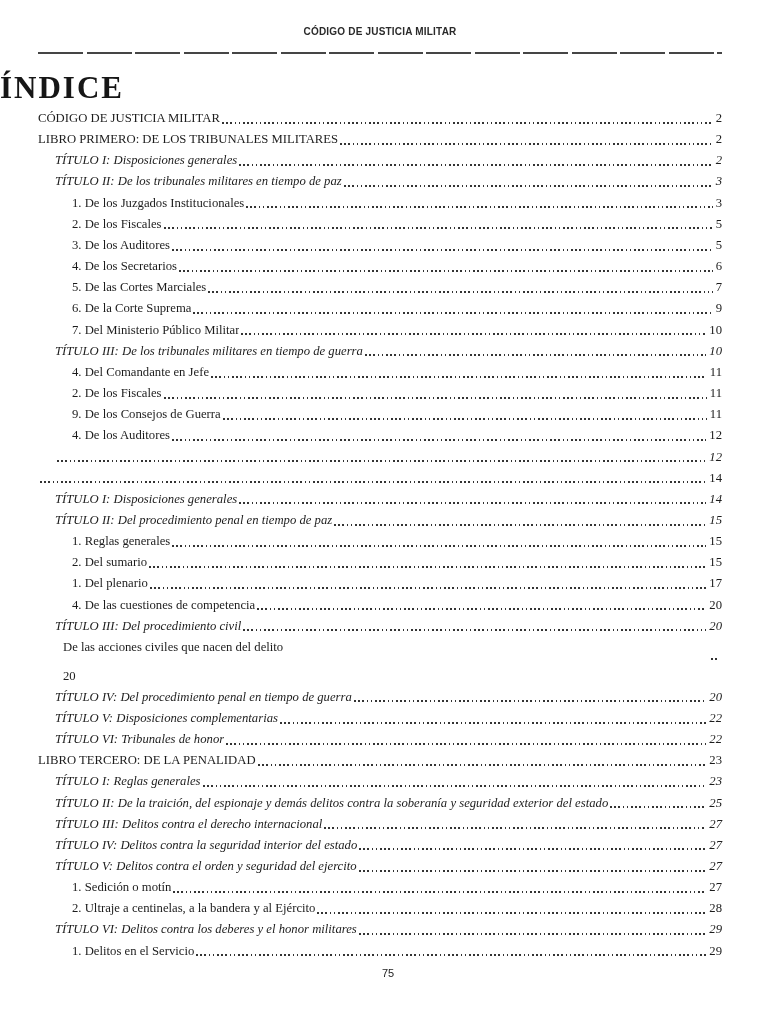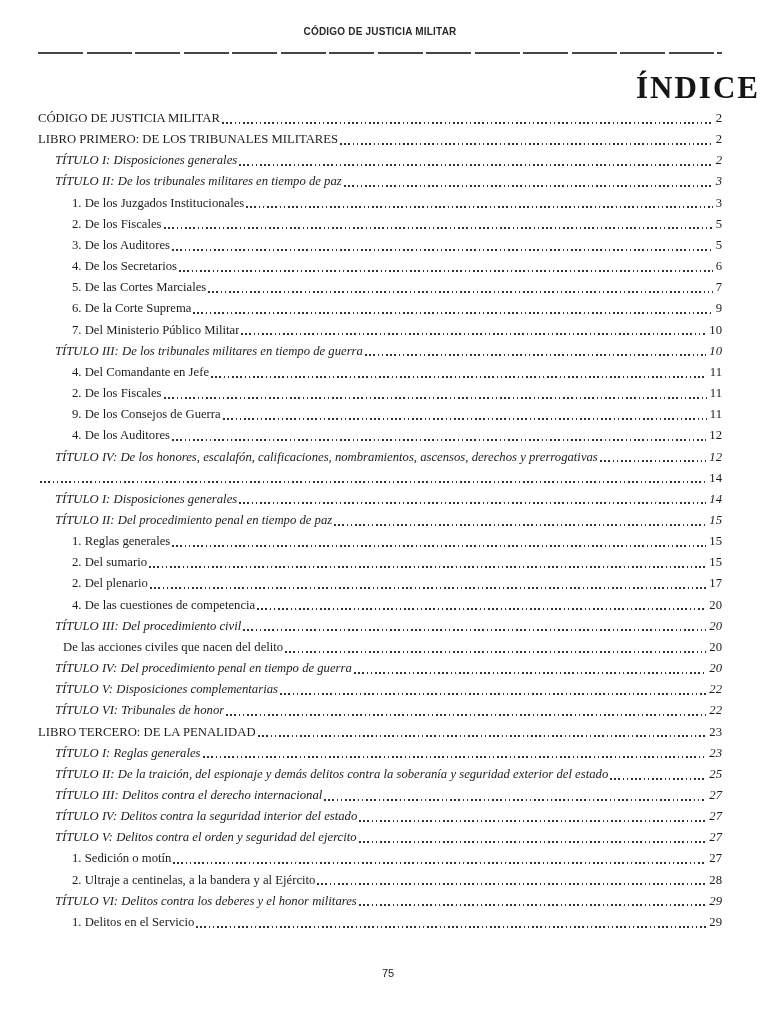--- a/index.html
+++ b/index.html
@@ -10,33 +10,33 @@
   .running-header {
     position:absolute; top:26px; left:0; right:0; text-align:center;
     font-family:"Liberation Sans", sans-serif; font-size:10px; font-weight:700;
     letter-spacing:0.2px; color:#2a2a2a;
   }
   .header-rule {
     position:absolute; top:52px; left:38px; width:684px; height:2px;
     background:repeating-linear-gradient(to right, #454545 0 45px, transparent 45px 48.5px);
   }
   .doc-title {
-    position:absolute; top:70px; left:0; right:0; text-align:right;
+    position:absolute; top:70px; left:0; right:0; text-align:left;
     font-size:31px; font-weight:700; letter-spacing:2px; color:#161616;
   }
   .toc {
     position:absolute; top:108px; left:38px; width:684px;
   }
   .toc-row {
     display:flex; align-items:baseline; line-height:21.15px;
     font-size:12.7px; white-space:nowrap;
   }
   .toc-row.lvl-1 { padding-left:17px;font-style:italic; }
   .toc-row.lvl-2 { padding-left:34px;align-items:center; }
-  .toc-row.lvl-3 { padding-left:25px; }
+  .toc-row.lvl-3 { padding-left:25px;flex-direction:column; }
   .toc-text { white-space:nowrap; flex:0 1 auto; overflow:hidden; }
   .leader {
     flex:1 1 auto; min-width:8px; height:2px; align-self:flex-end;
     margin:0 3px 5.5px 2px;
     background:repeating-linear-gradient(to right, #333333 0 1.6px, transparent 1.6px 4.2px);
   }
   .pg { white-space:nowrap; flex:0 0 auto; }
   .page-footer {
     position:absolute; top:967px; left:0; right:0; text-align:center;
     font-family:"Liberation Sans", sans-serif; font-size:11px; color:#232323;margin-left:16px;
@@ -126,21 +126,20 @@
       <span class="toc-text">9. De los Consejos de Guerra</span>
       <span class="leader"></span>
       <span class="pg">11</span>
     </div>
     <div class="toc-row lvl-2">
       <span class="toc-text">4. De los Auditores</span>
       <span class="leader"></span>
       <span class="pg">12</span>
     </div>
     <div class="toc-row lvl-1">
-      <span class="toc-text">TÍTULO IV: De los honores, escalafón, calificaciones, nombramientos, ascensos, derechos y prerrogativas</span>
       <span class="leader"></span>
       <span class="pg">12</span>
     </div>
     <div class="toc-row lvl-0">
       <span class="leader"></span>
       <span class="pg">14</span>
     </div>
     <div class="toc-row lvl-1">
       <span class="toc-text">TÍTULO I: Disposiciones generales</span>
       <span class="leader"></span>
@@ -155,21 +154,21 @@
       <span class="toc-text">1. Reglas generales</span>
       <span class="leader"></span>
       <span class="pg">15</span>
     </div>
     <div class="toc-row lvl-2">
       <span class="toc-text">2. Del sumario</span>
       <span class="leader"></span>
       <span class="pg">15</span>
     </div>
     <div class="toc-row lvl-2">
-      <span class="toc-text">2. Del plenario</span>
+      <span class="toc-text">1. Del plenario</span>
       <span class="leader"></span>
       <span class="pg">17</span>
     </div>
     <div class="toc-row lvl-2">
       <span class="toc-text">4. De las cuestiones de competencia</span>
       <span class="leader"></span>
       <span class="pg">20</span>
     </div>
     <div class="toc-row lvl-1">
       <span class="toc-text">TÍTULO III: Del procedimiento civil</span>

